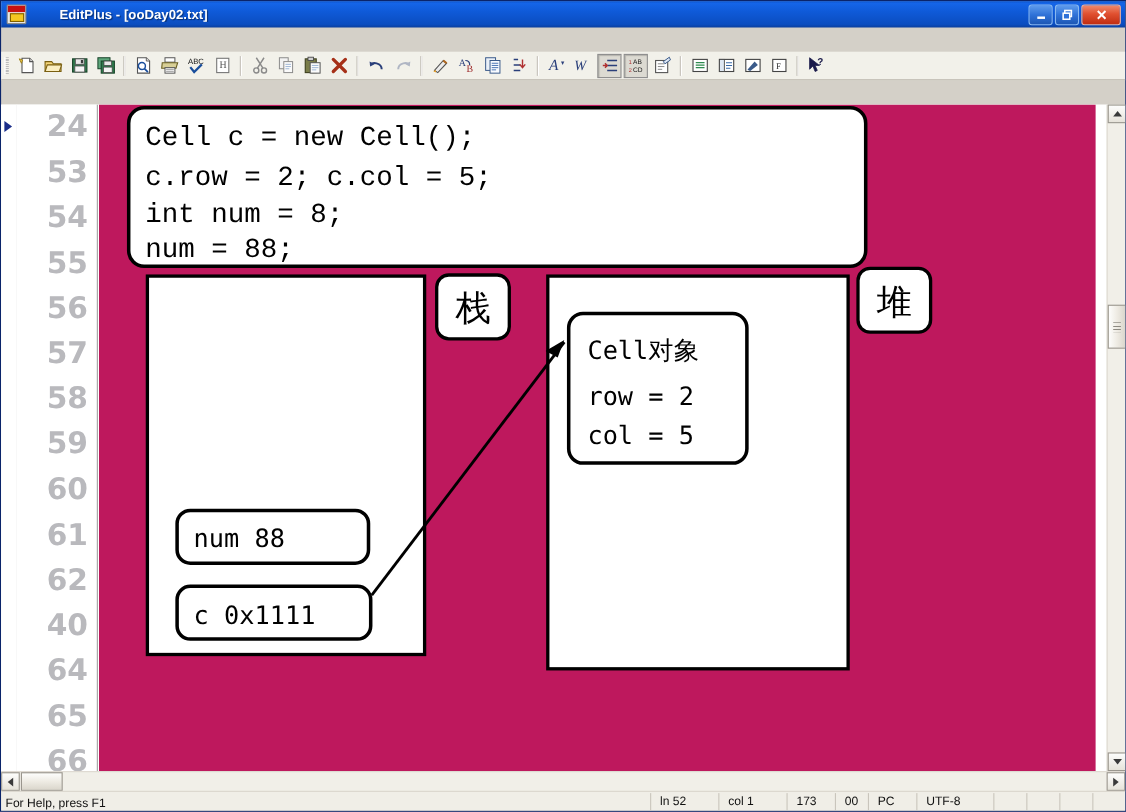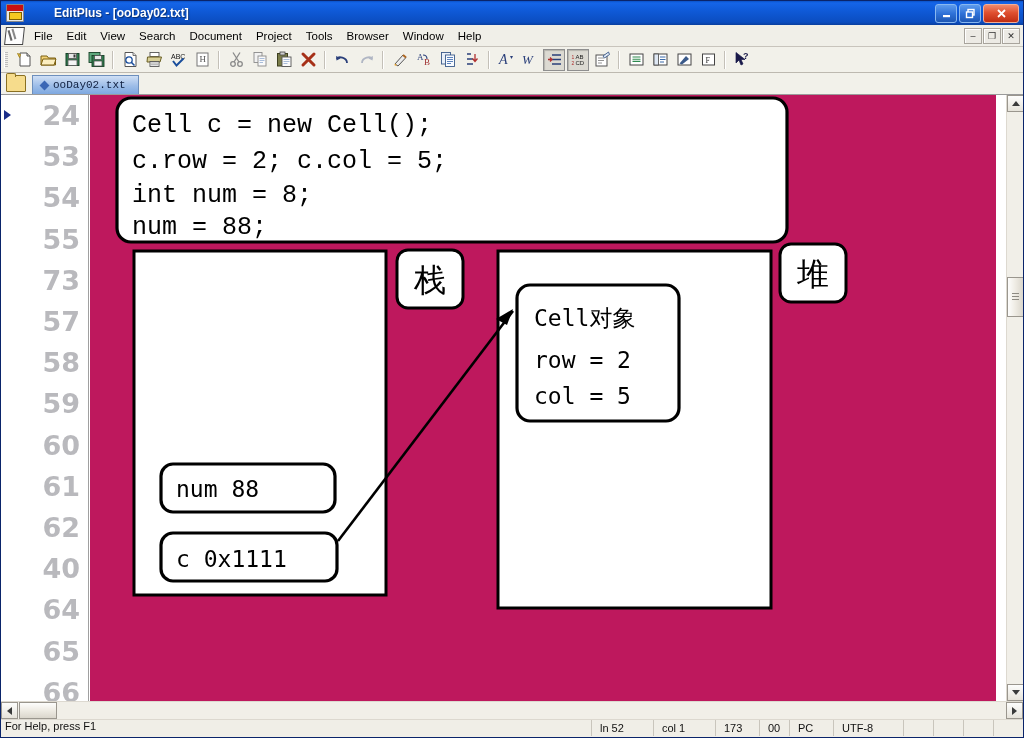--- a/index.html
+++ b/index.html
@@ -336,21 +336,21 @@
     box-sizing: border-box;
     cursor: pointer;
   }
 
   
   .statusbar {
     position: absolute; left: 0; bottom: 0;
     width: 1022px; height: 18px;
     background: #f0eee7;
     border-top: 1px solid #dcd8cf;
-    display: flex; align-items: flex-start;
+    display: flex; align-items: flex-end;
     font-size: 11px; color: #111;
     box-sizing: border-box;
   }
   .status-help { padding-left: 4px; flex: 0 0 auto; }
   .status-spacer { flex: 1 1 auto; }
   .status-cell {
     width: 62px; height: 16px;
     border-left: 1px solid #c9c5bc;
     display: flex; align-items: center;
     padding-left: 8px;
@@ -382,38 +382,20 @@
         </svg>
       </div>
       <div class="tbtn close">
         <svg width="11" height="11" viewBox="0 0 11 11">
           <path d="M2 2 L9 9 M9 2 L2 9" stroke="#fff" stroke-width="1.8" fill="none"></path>
         </svg>
       </div>
     </div>
   </div>
 
-  <div class="menubar">
-    <div class="menu-doc-icon"></div>
-    <div class="menu-item">File</div>
-    <div class="menu-item">Edit</div>
-    <div class="menu-item">View</div>
-    <div class="menu-item">Search</div>
-    <div class="menu-item">Document</div>
-    <div class="menu-item">Project</div>
-    <div class="menu-item">Tools</div>
-    <div class="menu-item">Browser</div>
-    <div class="menu-item">Window</div>
-    <div class="menu-item">Help</div>
-    <div class="mdibtns">
-      <div class="mdibtn">–</div>
-      <div class="mdibtn">❐</div>
-      <div class="mdibtn">✕</div>
-    </div>
-  </div>
 
   <div class="toolbar">
     <div class="grip"></div>
 
     <div class="tbicon">
       <svg width="17" height="17" viewBox="0 0 17 17">
         <path d="M4 2 h7 l3 3 v10 h-10 z" fill="#fff" stroke="#555" stroke-width="1"></path>
         <path d="M11 2 v3 h3" fill="#dcdcdc" stroke="#555" stroke-width="1"></path>
         <path d="M1.5 2.5 l3 1 l-1 3 z" fill="#f2cf55" stroke="#9a7a10" stroke-width=".8"></path>
       </svg>
@@ -606,40 +588,33 @@
     <div class="tbsep"></div>
 
     <div class="tbicon">
       <svg width="17" height="17" viewBox="0 0 17 17">
         <path d="M2 1.5 L2 12 L5 9 L7 14 L9 13 L7 8.5 L11 8.5 z" fill="#1a1a4a" stroke="#1a1a4a" stroke-width=".7"></path>
         <text x="9" y="8" font-family="Liberation Sans, sans-serif" font-size="9" font-weight="bold" fill="#1a1a4a">?</text>
       </svg>
     </div>
   </div>
 
-  <div class="tabbar">
-    <div class="tab-folder-icon"></div>
-    <div class="tab">
-      <span class="diamond"></span>
-      <span class="tab-label">ooDay02.txt</span>
-    </div>
-  </div>
 
   <div class="editor-wrap">
 
     <div class="gutter-marks">
       <div class="mark-arrow"></div>
     </div>
 
     <div class="linenums">
       <div>24</div>
       <div>53</div>
       <div>54</div>
       <div>55</div>
-      <div>73</div>
+      <div>56</div>
       <div>57</div>
       <div>58</div>
       <div>59</div>
       <div>60</div>
       <div>61</div>
       <div>62</div>
       <div>40</div>
       <div>64</div>
       <div>65</div>
       <div>66</div>

